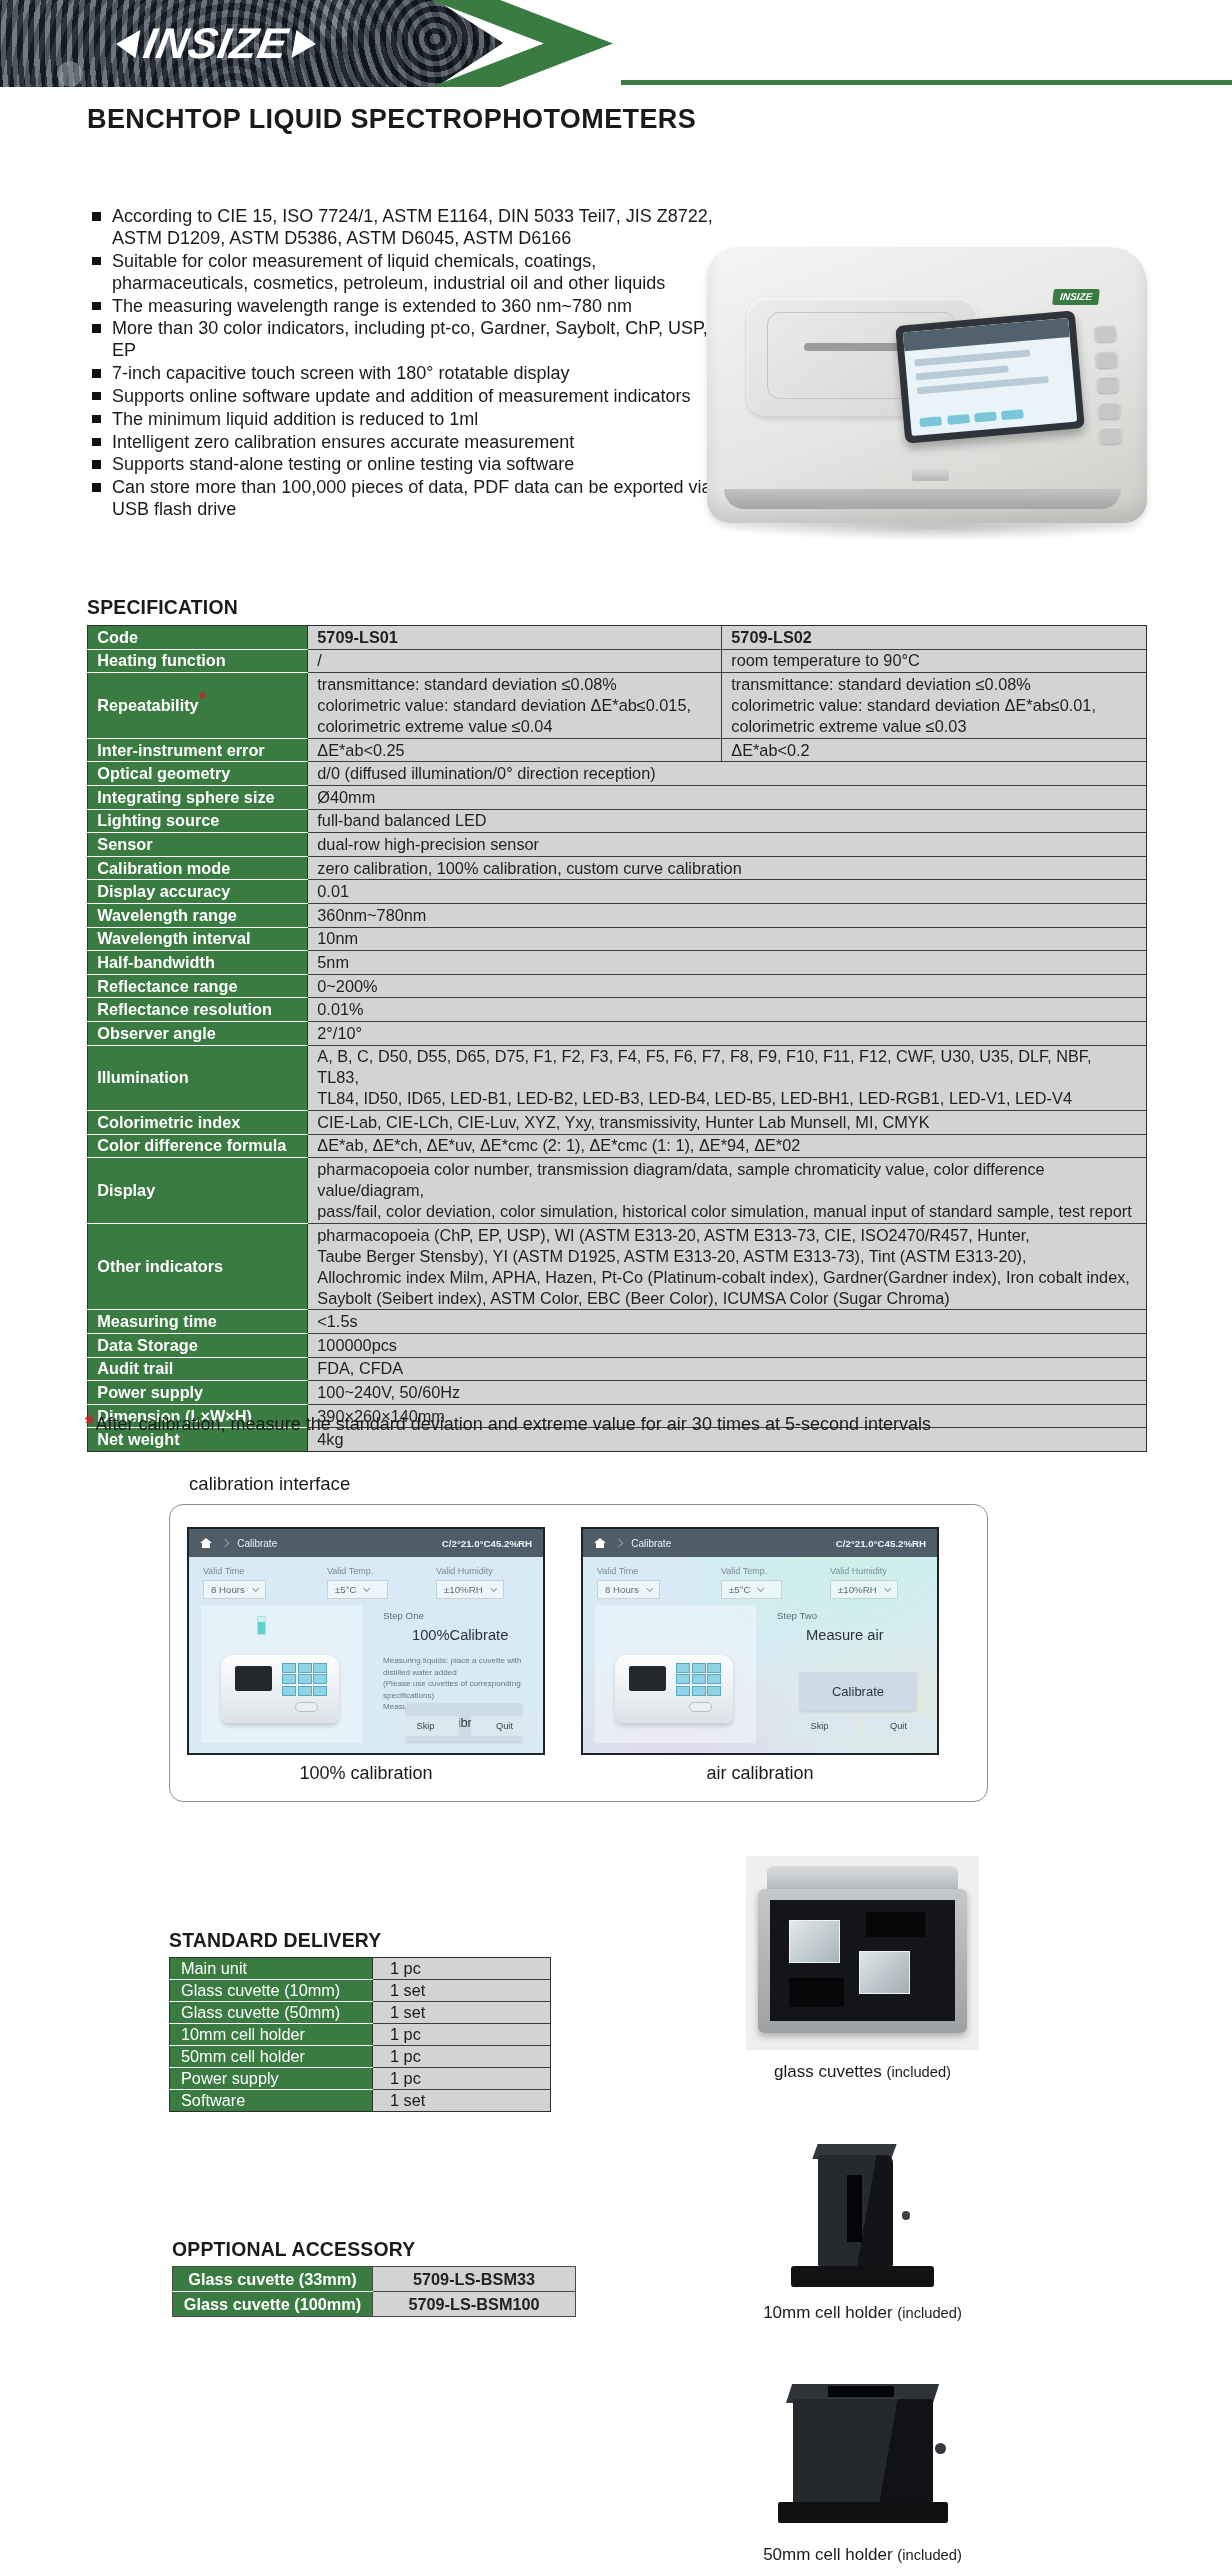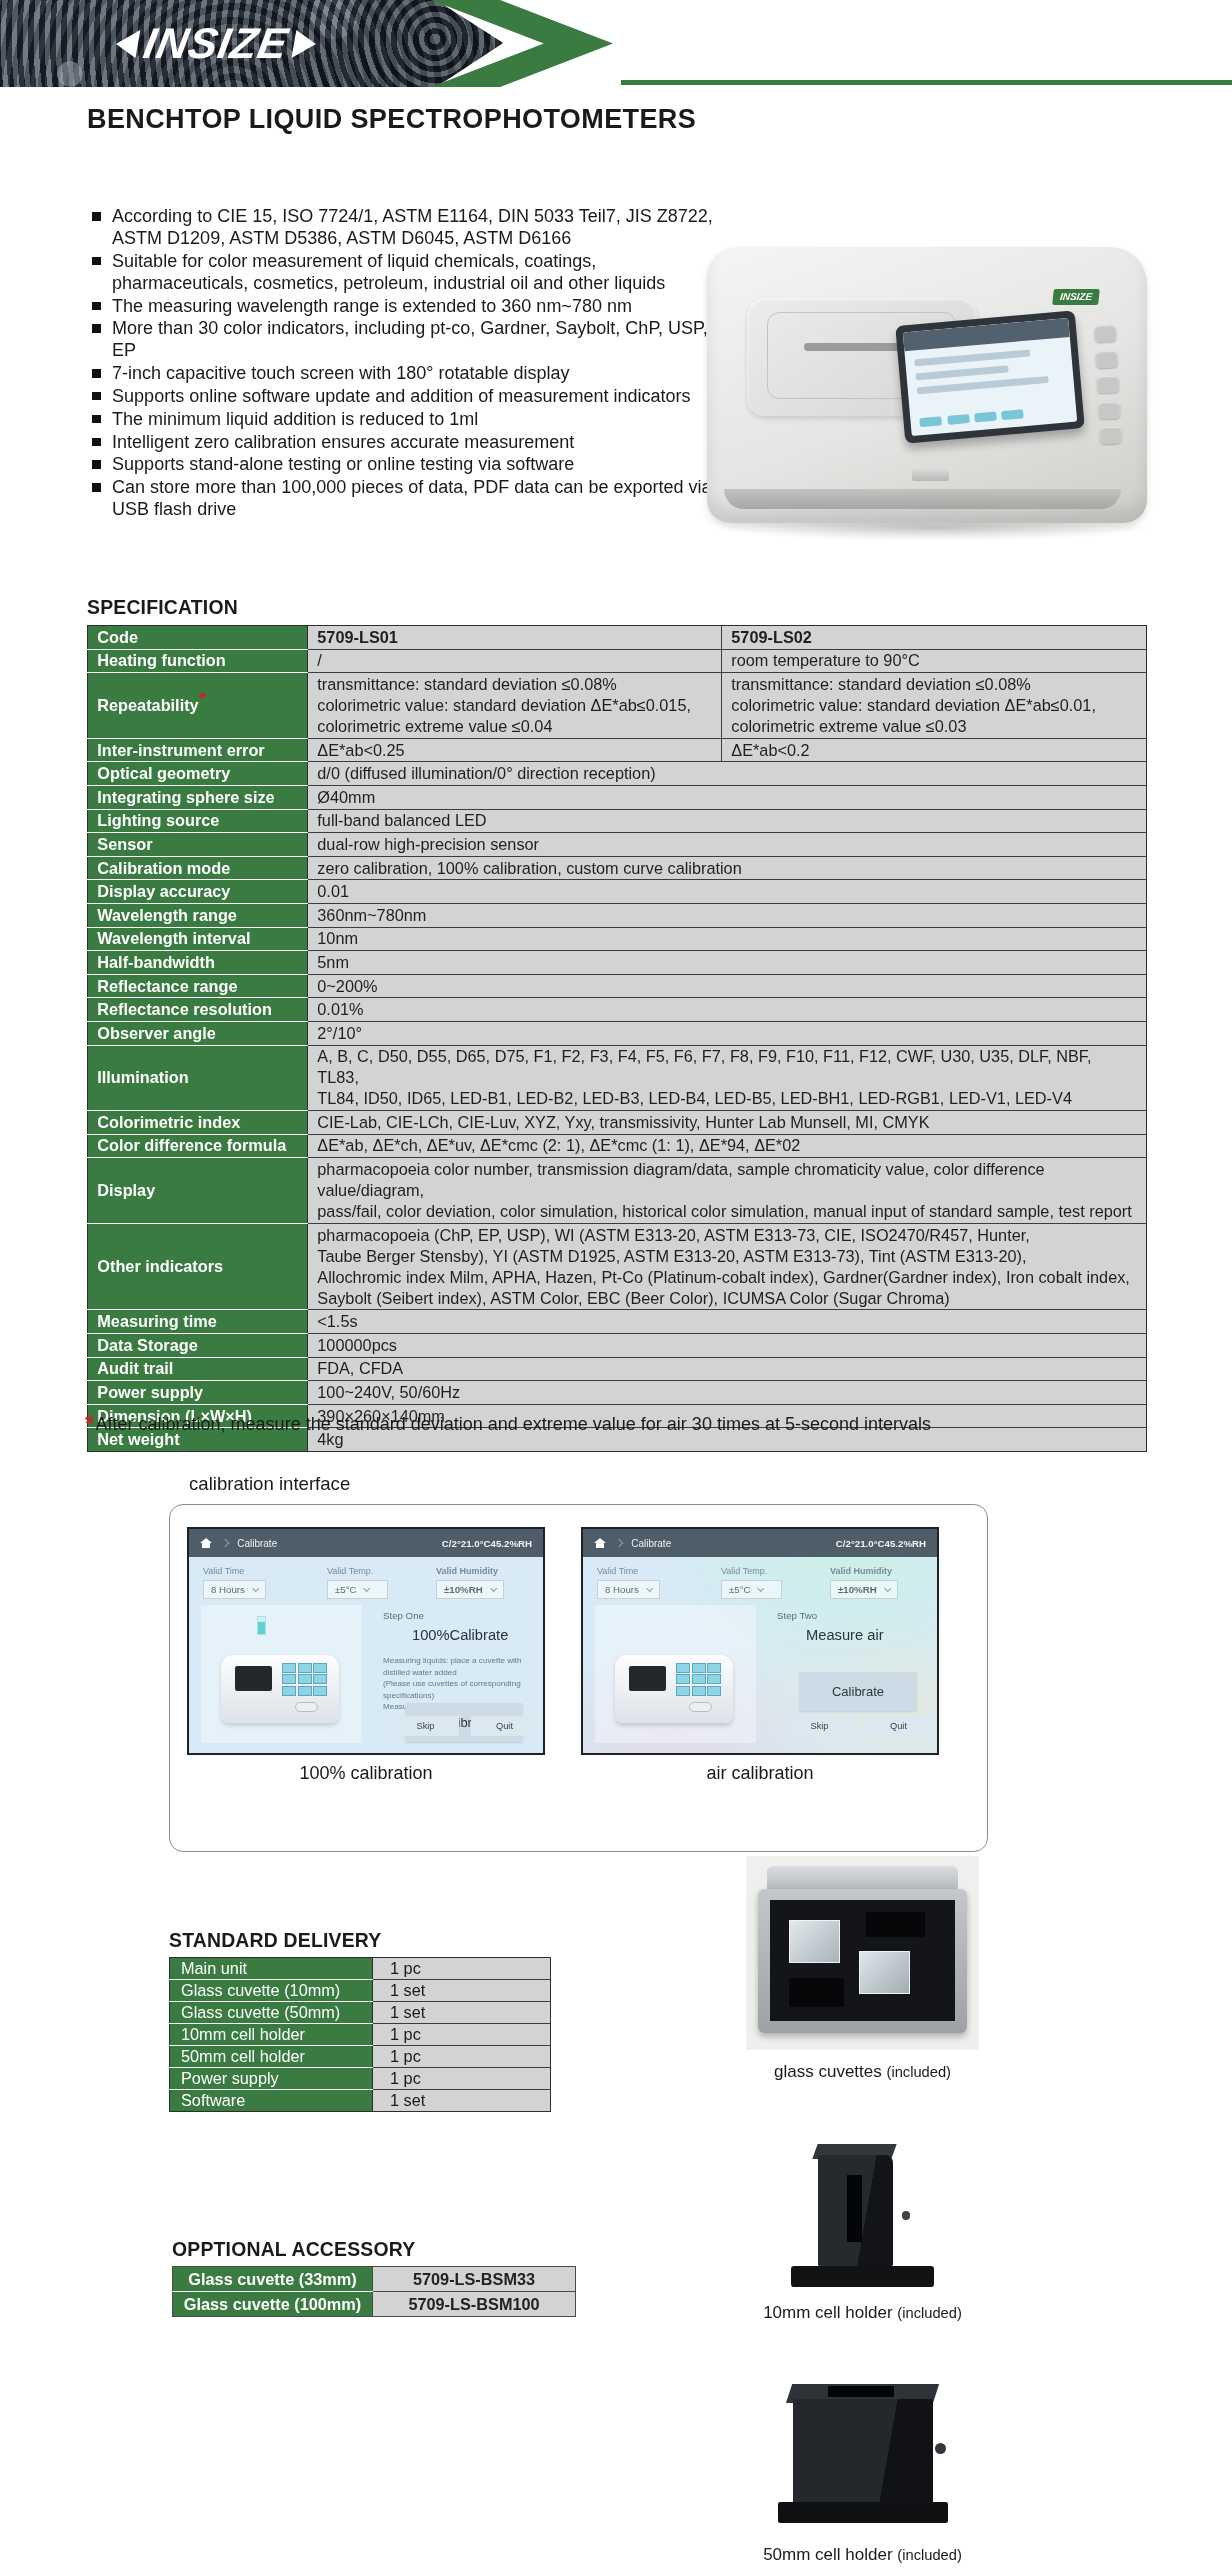--- a/index.html
+++ b/index.html
@@ -77,40 +77,40 @@
   .spec td.val { background:#d2d4d3; color:#1f1f1f; white-space:pre-line; }
   .spec td.val:last-child { border-right:1.6px solid #2e2e2e; }
   .b { font-weight:bold; }
   .star-sup { color:#c8242b; font-weight:bold; font-size:18.6px; vertical-align:super; line-height:0; }
 
   .footnote { position:absolute; left:85px; top:1411px; font-size:18px; }
   .footnote .fstar { color:#c8242b; font-size:23px; font-weight:bold; vertical-align:-1.6px; margin-right:1.6px; }
 
   
   .cal-label { position:absolute; left:189px; top:1473px; font-size:18.6px; }
-  .cal-box { position:absolute; left:169px; top:1504px; width:819px; height:348px;
+  .cal-box { position:absolute; left:169px; top:1504px; width:819px; height:298px;
     border:1.6px solid #8d8d8d; border-radius:14px; background:#fff; }
   .cal-shot { position:absolute; top:22px; width:358px; height:228px; border:2.3px solid #1d2226;
     background:#d7eaf5; overflow:hidden; }
   .shot1 { left:17px; } .shot2 { left:411px; }
   .shot2 .cal-body { background:
       radial-gradient(at 25% 115%, rgba(255,170,200,.28), rgba(0,0,0,0) 45%),
       radial-gradient(at 75% -15%, rgba(170,255,200,.30), rgba(0,0,0,0) 50%),
       radial-gradient(at 95% 75%, rgba(255,230,170,.25), rgba(0,0,0,0) 45%),
       #d7eaf5; }
   .cal-head { height:28px; background:#4e5d68; color:#eef3f6; display:flex; align-items:center; padding:0 11px; gap:9.3px; font-size:10px; }
   .home-ic { width:12.4px; height:11px; position:relative; }
   .home-ic::before { content:""; position:absolute; left:0; top:0; border-left:6.2px solid transparent;
     border-right:6.2px solid transparent; border-bottom:5.4px solid #fff; }
   .home-ic::after { content:""; position:absolute; left:2.3px; top:5.4px; width:7.8px; height:5.4px; background:#fff; }
   .crumb-sep { width:6.2px; height:6.2px; border-top:1.6px solid #8fa0aa; border-right:1.6px solid #8fa0aa; transform:rotate(45deg); }
   .cal-status { margin-left:auto; display:flex; font-size:9.7px; font-weight:bold; }
   .cal-body { position:relative; height:196px; }
   .fgroup { position:absolute; top:9.3px; }
-  .fg1 { left:14px; } .fg2 { left:138px; } .fg3 { left:247px;font-weight:bold; }
+  .fg1 { left:14px; } .fg2 { left:138px; } .fg3 { left:247px; }
   .fg-label { font-size:9px; color:#7b8b96; margin-bottom:3.9px; }
   .fg-box { display:inline-flex; gap:7.8px; align-items:center; font-size:9.7px; color:#5d6d78;
     background:rgba(255,255,255,.55); border:0.8px solid rgba(120,140,150,.35); padding:3.1px 7px; min-width:61px; }
   .caret { width:5.4px; height:5.4px; border-right:1.6px solid #8fa0aa; border-bottom:1.6px solid #8fa0aa;
     transform:rotate(45deg); margin-top:-2.3px; }
   .ill { position:absolute; left:12.4px; top:48px; width:161px; height:138px; background:rgba(255,255,255,.38); }
   .mini-body { position:absolute; left:20px; top:50px; width:118px; height:68px;
     background:linear-gradient(#fdfdfe,#dde3e8); border-radius:12.4px 12.4px 7.8px 7.8px; box-shadow:0 2.3px 4.7px rgba(0,0,0,.15); }
   .mini-screen { position:absolute; left:14px; top:11px; width:37px; height:25px; background:#24282d; border-radius:2.3px; }
   .mini-pad { position:absolute; left:61px; top:7.8px; width:45px; height:33px; display:grid;

